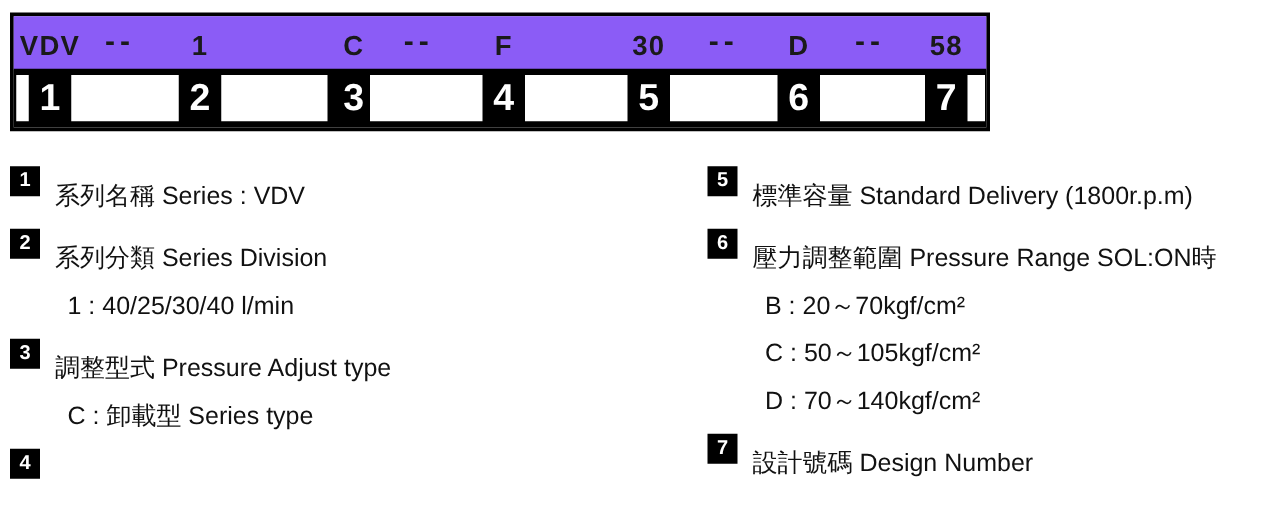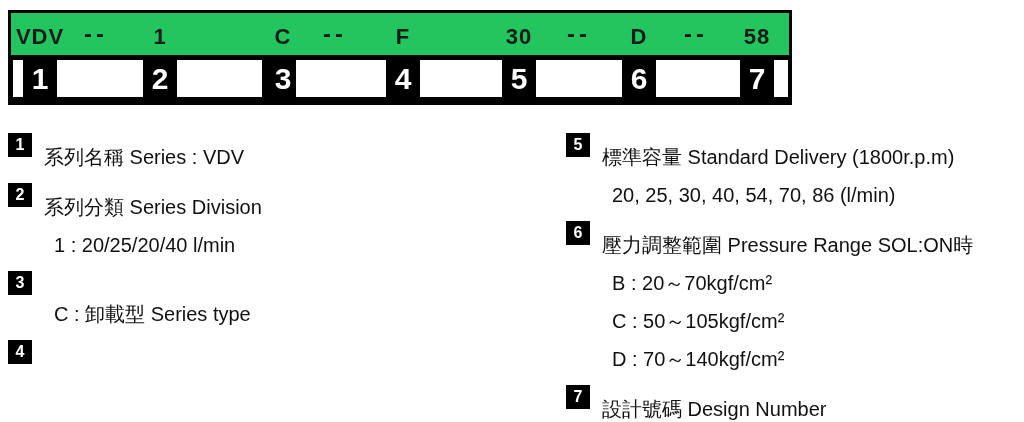--- a/index.html
+++ b/index.html
@@ -5,21 +5,21 @@
   html,body{margin:0;padding:0;}
   body{
     width:1024px;height:422px;position:relative;overflow:hidden;
     background:#ffffff;color:#111111;
     font-family:"Liberation Sans","DejaVu Sans",sans-serif;
     -webkit-font-smoothing:antialiased;
   }
 
   
   .code-table{position:absolute;left:8px;top:10px;width:778px;border:3px solid #000;}
-  .code-row{position:relative;height:42px;background:#22c55e;border-bottom:1px solid #000;padding-left:24px;}
+  .code-row{position:relative;height:42px;background:#8b5cf6;border-bottom:1px solid #000;padding-left:24px;}
   .code{
     position:absolute;top:11px;transform:translateX(-50%);
     font-size:22px;font-weight:bold;color:#1a1a1a;white-space:nowrap;letter-spacing:1px;
   }
   .dash{
     position:absolute;top:7px;transform:translateX(-50%);
     font-size:24px;font-weight:bold;letter-spacing:4px;color:#1a1a1a;white-space:nowrap;
   }
   .num-strip{position:relative;height:46px;background:#000;}
   .win{position:absolute;top:4px;height:37px;background:#fff;}
@@ -82,42 +82,42 @@
     <div class="trow">
       <span class="lsq">1</span>
       <span class="ltitle">系列名稱 Series : VDV</span>
     </div>
   </div>
   <div class="legend-item">
     <div class="trow">
       <span class="lsq">2</span>
       <span class="ltitle">系列分類 Series Division</span>
     </div>
-    <div class="lsub">1 : 20/25/20/40 l/min</div>
+    <div class="lsub">1 : 40/25/30/40 l/min</div>
   </div>
   <div class="legend-item">
     <div class="trow">
       <span class="lsq">3</span>
+      <span class="ltitle">調整型式 Pressure Adjust type</span>
     </div>
     <div class="lsub">C : 卸載型 Series type</div>
   </div>
   <div class="legend-item">
     <div class="trow">
       <span class="lsq">4</span>
     </div>
   </div>
 </div>
 
 <div class="legend-col right">
   <div class="legend-item">
     <div class="trow">
       <span class="lsq">5</span>
       <span class="ltitle">標準容量 Standard Delivery (1800r.p.m)</span>
     </div>
-    <div class="lsub">20, 25, 30, 40, 54, 70, 86 (l/min)</div>
   </div>
   <div class="legend-item">
     <div class="trow">
       <span class="lsq">6</span>
       <span class="ltitle">壓力調整範圍 Pressure Range SOL:ON時</span>
     </div>
     <div class="lsub">B : 20～70kgf/cm²</div>
     <div class="lsub">C : 50～105kgf/cm²</div>
     <div class="lsub">D : 70～140kgf/cm²</div>
   </div>

